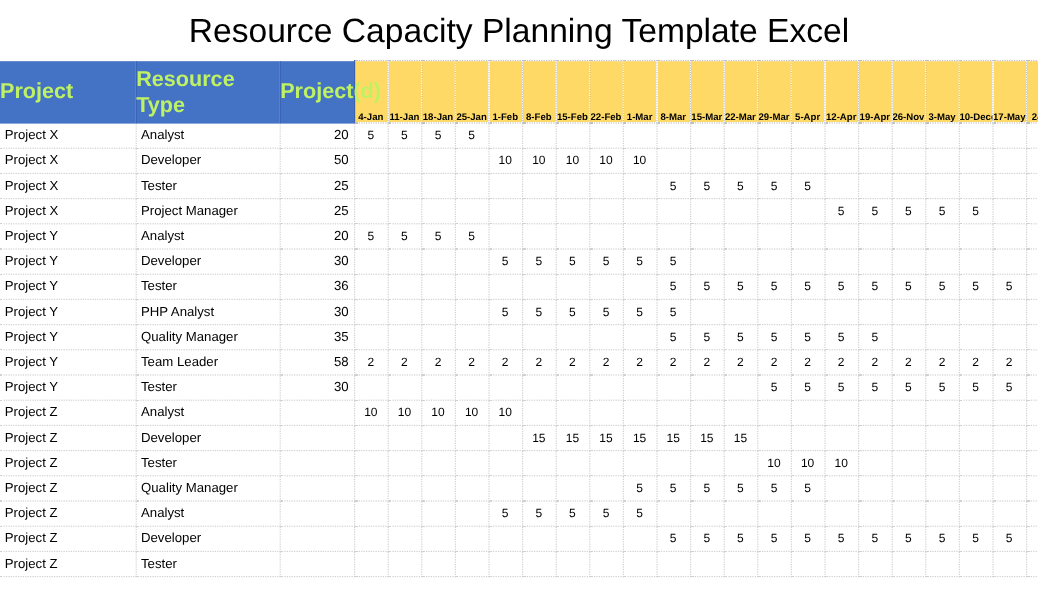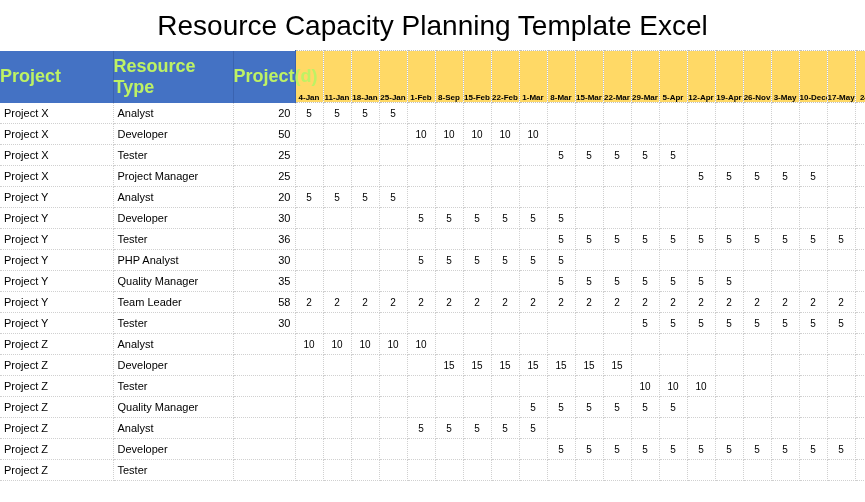--- a/index.html
+++ b/index.html
@@ -53,21 +53,21 @@
 <thead>
 <tr>
 <th class="hd-blue">Project</th>
 <th class="hd-blue">Resource Type</th>
 <th class="hd-blue">Project(d)</th>
 <th class="hd-date">4-Jan</th>
 <th class="hd-date">11-Jan</th>
 <th class="hd-date">18-Jan</th>
 <th class="hd-date">25-Jan</th>
 <th class="hd-date">1-Feb</th>
-<th class="hd-date">8-Sep</th>
+<th class="hd-date">8-Feb</th>
 <th class="hd-date">15-Feb</th>
 <th class="hd-date">22-Feb</th>
 <th class="hd-date">1-Mar</th>
 <th class="hd-date">8-Mar</th>
 <th class="hd-date">15-Mar</th>
 <th class="hd-date">22-Mar</th>
 <th class="hd-date">29-Mar</th>
 <th class="hd-date">5-Apr</th>
 <th class="hd-date">12-Apr</th>
 <th class="hd-date">19-Apr</th>

